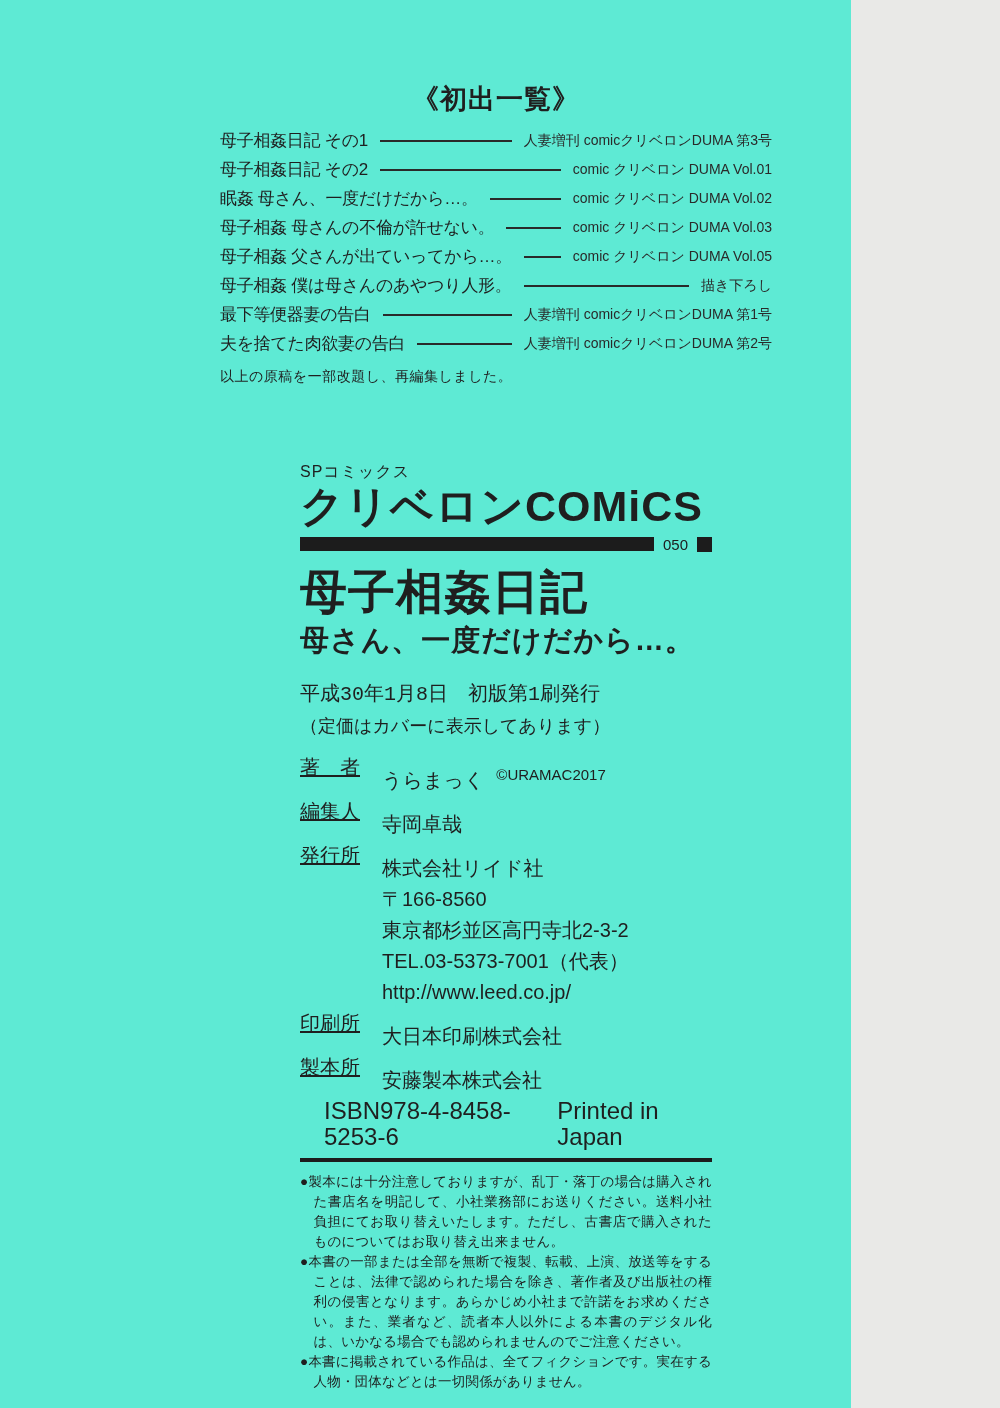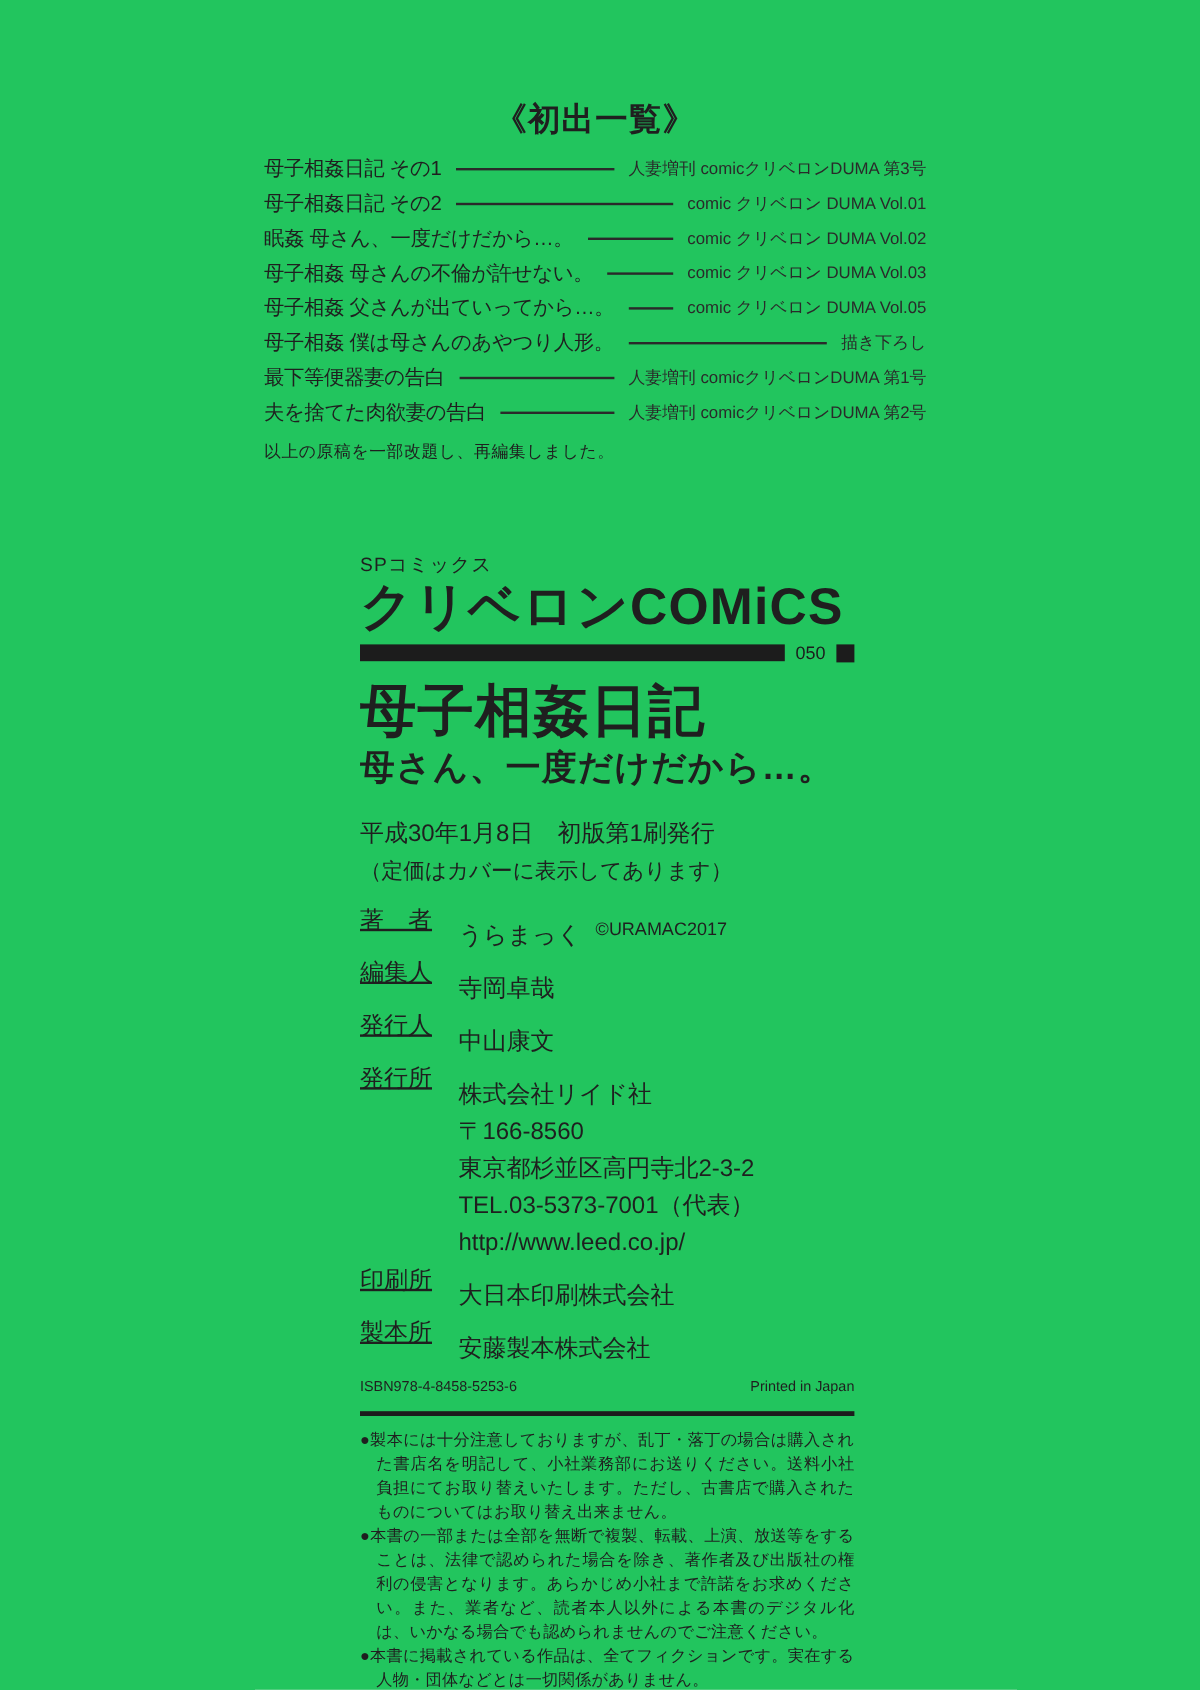--- a/index.html
+++ b/index.html
@@ -3,22 +3,22 @@
 <meta charset="utf-8">
 <style>
   html, body { margin: 0; padding: 0; }
   body {
     width: 1000px; height: 1408px;
     font-family: "Liberation Sans", "DejaVu Sans", sans-serif;
     background: #e9e9e7;
   }
   .page {
     position: relative;
-    width: 1000px; height: 1408px;
-    background: #22c55e;
+    width: 851px; height: 1408px;
+    background: #5eead4;
     color: #1f1f1f;
     overflow: hidden;
   }
 
   
   .pub-section {
     position: absolute; top: 84px; left: 220px; width: 552px;
   }
   .pub-heading {
     font-size: 27px; font-weight: bold; text-align: center;
@@ -55,33 +55,33 @@
   .imprint-square { width: 15px; height: 15px; background: #1c1c1c; }
 
   .book-title {
     margin-top: 14px; font-size: 47px; font-weight: 900; line-height: 52px;
     letter-spacing: 1px; white-space: nowrap;
   }
   .book-subtitle {
     margin-top: 4px; font-size: 29px; font-weight: bold; line-height: 36px;
     letter-spacing: 1px; white-space: nowrap;
   }
-  .edition-line { margin-top: 24px; font-size: 20px; line-height: 26px; }
+  .edition-line { margin-top: 24px; font-size: 20px; line-height: 26px; font-family: Liberation Mono, monospace; }
   .price-note { margin-top: 6px; font-size: 18px; line-height: 24px; }
 
   .credits { margin-top: 14px; font-size: 20px; }
   .credit-row { display: flex; line-height: 31px; }
   .credit-label { width: 62px; flex: none; white-space: nowrap; text-decoration: underline; }
   .credit-value { margin-left: 20px; white-space: nowrap; margin-top: 13px; }
   .credit-copyright { font-size: 15px; margin-left: 12px; align-self: center; }
   .credit-indent { padding-left: 82px; line-height: 31px; white-space: nowrap; }
 
   .isbn-row {
     display: flex; justify-content: space-between; align-items: flex-start;
-    margin-top: 2px; font-size: 12px; line-height: 26px;
+    margin-top: 2px; font-size: 24px; line-height: 26px; margin-left: 24px;
   }
   .bottom-rule { border: none; border-top: 4px solid #1c1c1c; margin: 8px 0 0 0; }
 
   .notices { margin-top: 10px; }
   .notice {
     margin: 0; font-size: 13.5px; line-height: 20px;
     text-align: justify; text-indent: -1em; padding-left: 1em;
     letter-spacing: 0.2px;
   }
 </style>
@@ -157,24 +157,20 @@
       <div class="credit-row">
         <span class="credit-label">著　者</span>
         <span class="credit-value">うらまっく</span>
         <span class="credit-copyright">©URAMAC2017</span>
       </div>
       <div class="credit-row">
         <span class="credit-label">編集人</span>
         <span class="credit-value">寺岡卓哉</span>
       </div>
       <div class="credit-row">
-        <span class="credit-label">発行人</span>
-        <span class="credit-value">中山康文</span>
-      </div>
-      <div class="credit-row">
         <span class="credit-label">発行所</span>
         <span class="credit-value">株式会社リイド社</span>
       </div>
       <div class="credit-indent">〒166-8560</div>
       <div class="credit-indent">東京都杉並区高円寺北2-3-2</div>
       <div class="credit-indent">TEL.03-5373-7001（代表）</div>
       <div class="credit-indent">http://www.leed.co.jp/</div>
       <div class="credit-row">
         <span class="credit-label">印刷所</span>
         <span class="credit-value">大日本印刷株式会社</span>

